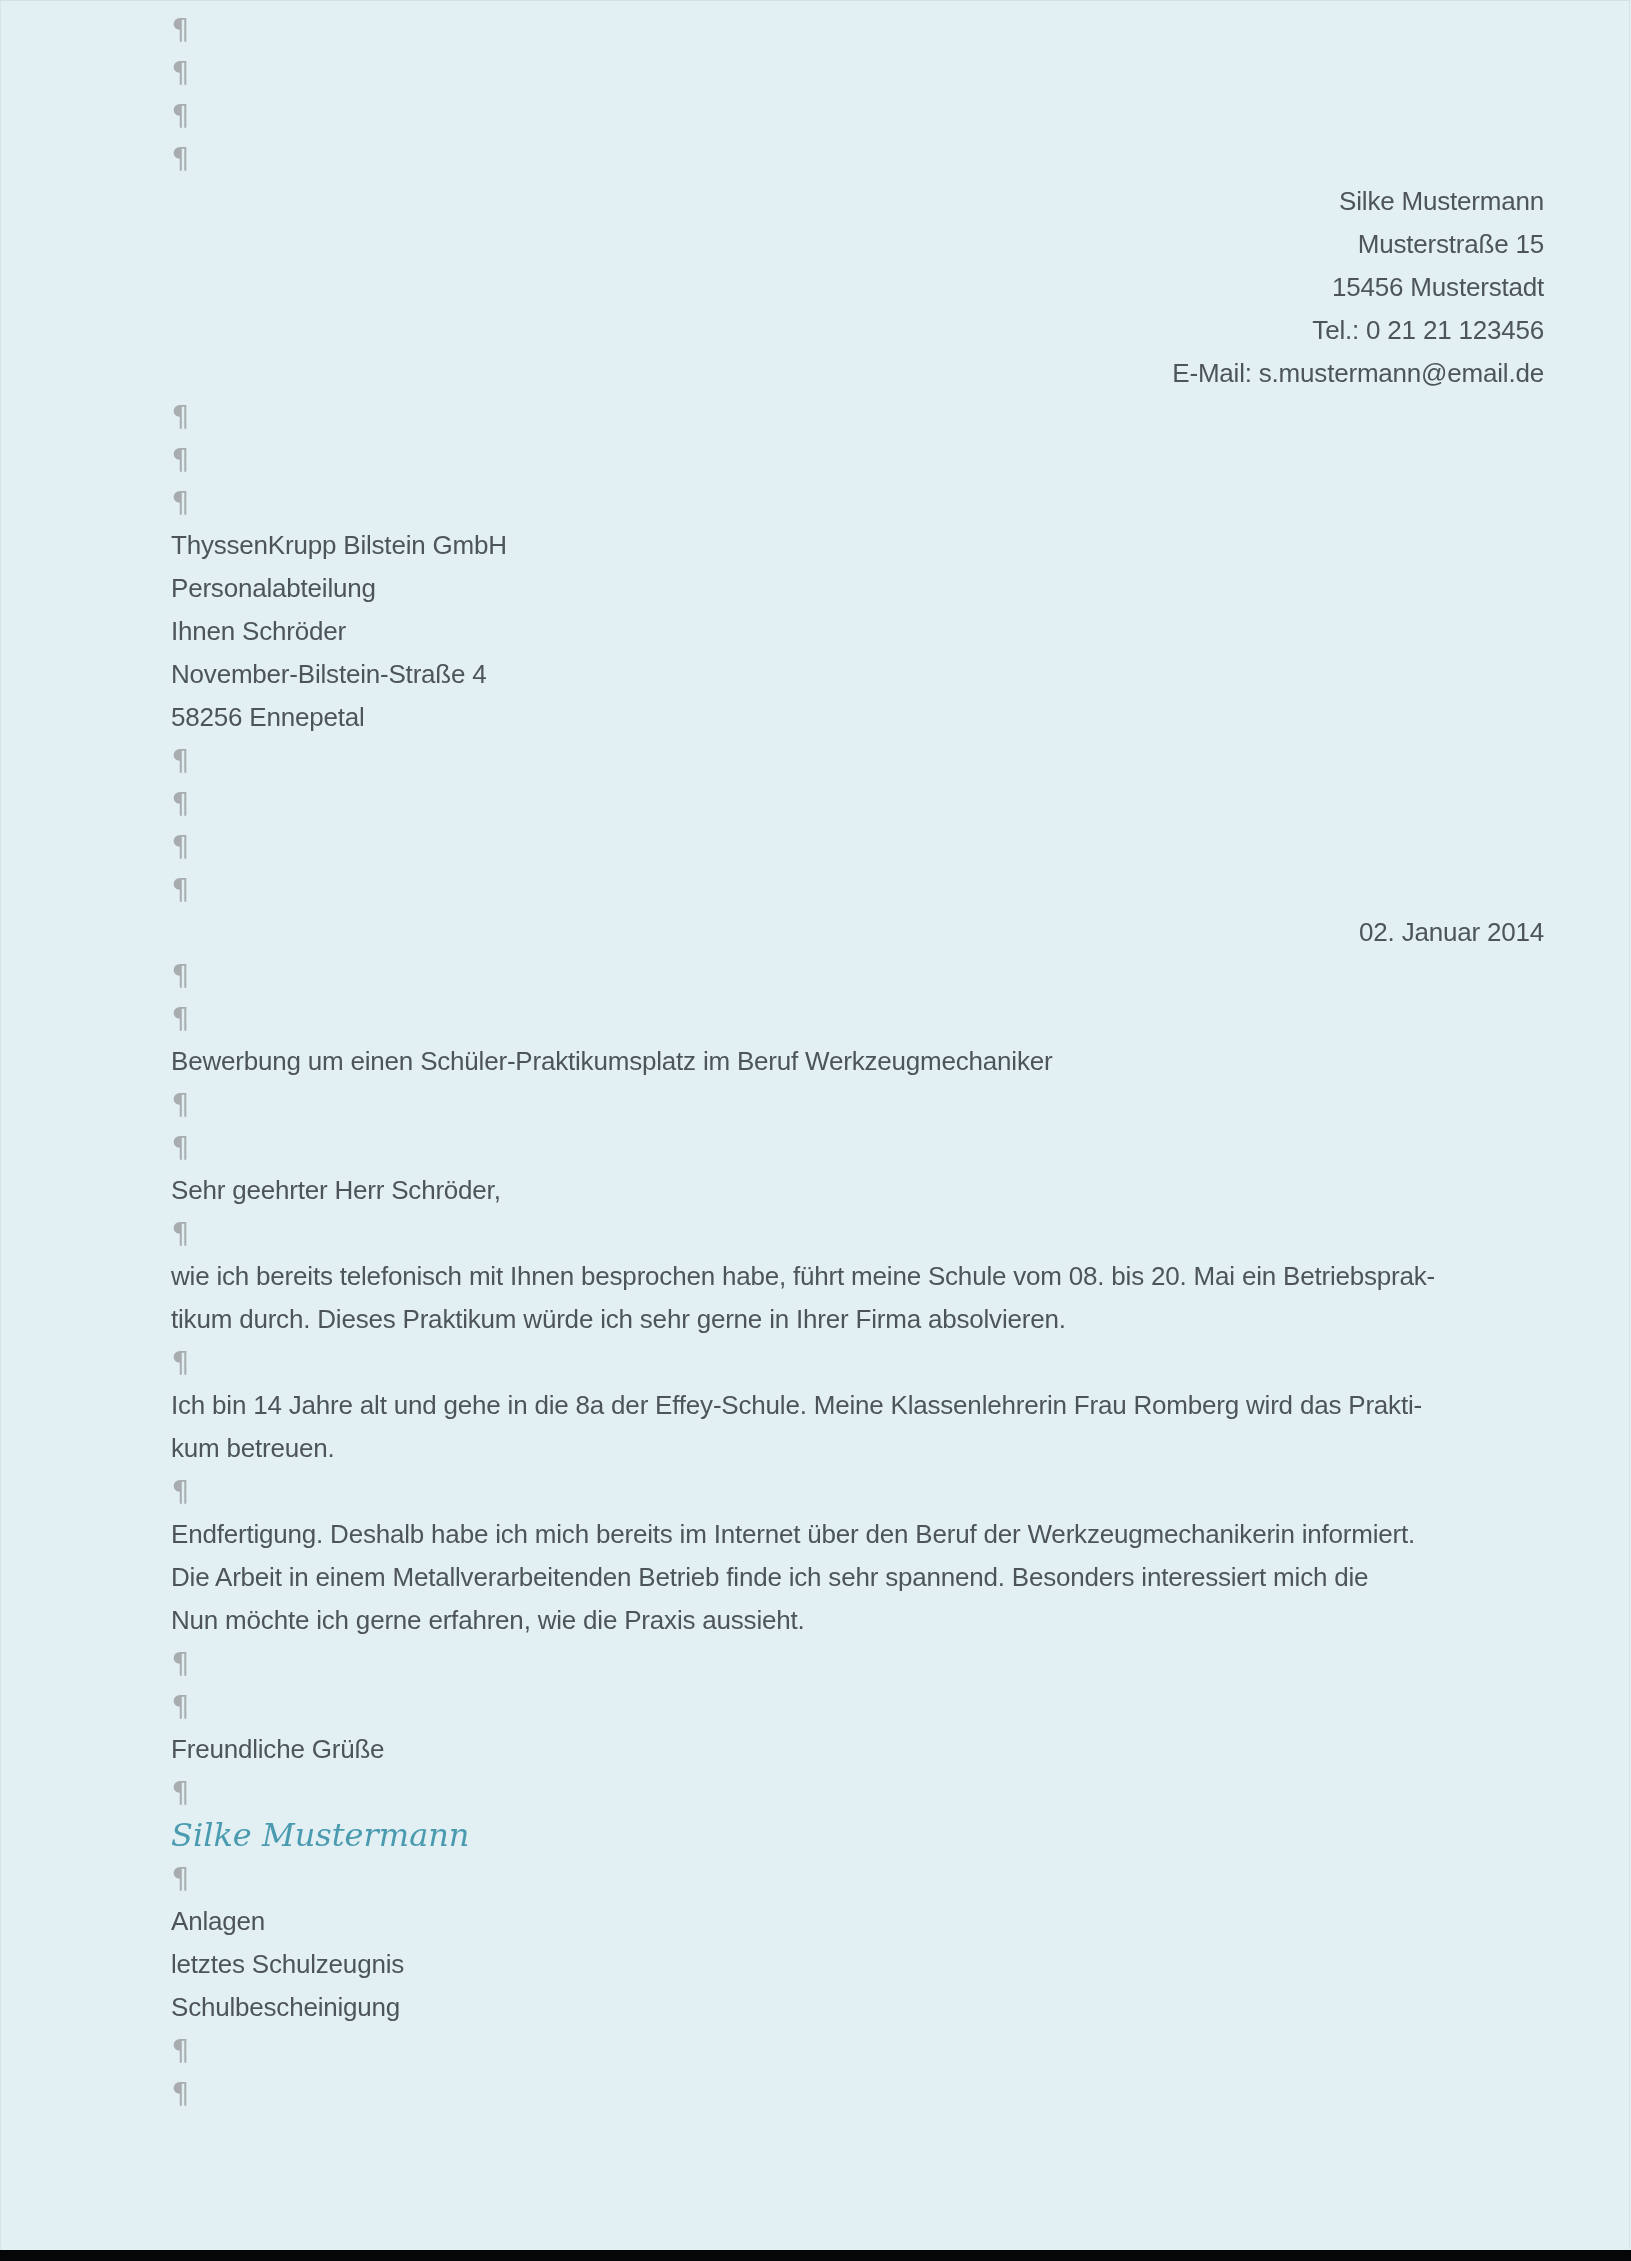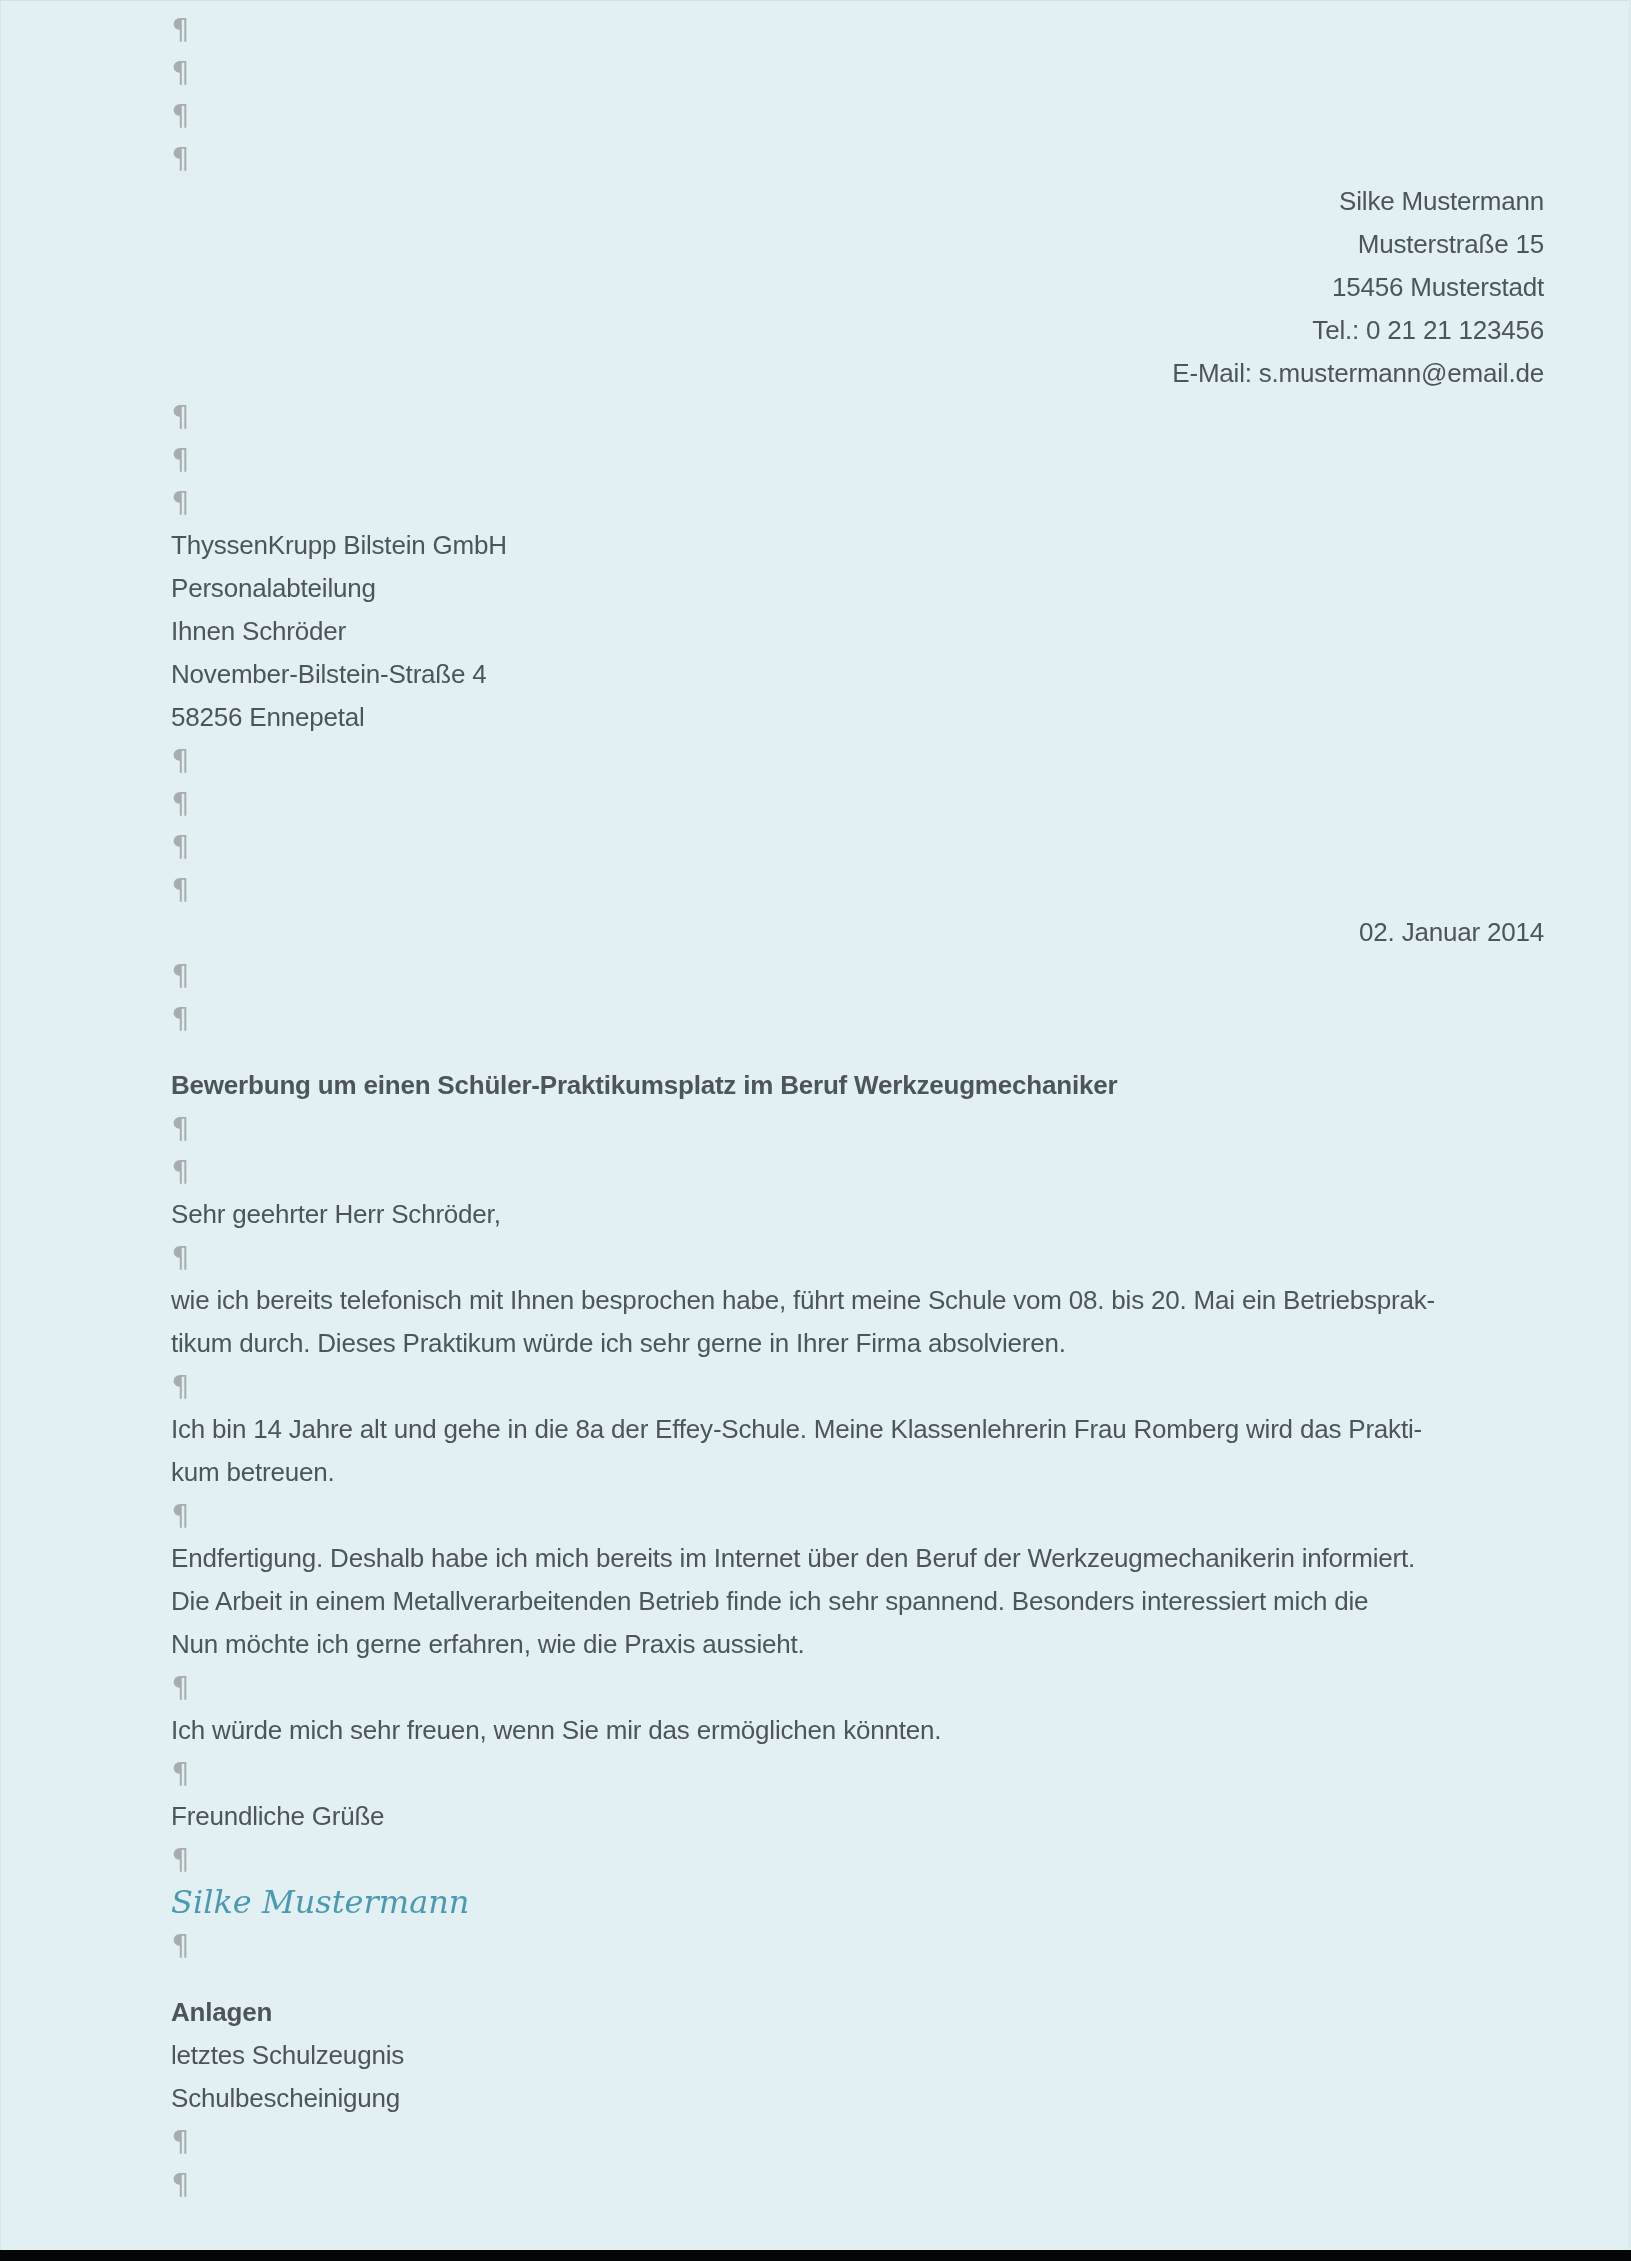--- a/index.html
+++ b/index.html
@@ -30,21 +30,21 @@
       width: 1373px;
     }
     .line {
       height: 43px;
       line-height: 43px;
       font-size: 26px;
       white-space: nowrap;
       letter-spacing: -0.2px;
     }
     .right { text-align: right; }
-    .bold { font-weight: bold; margin-top: 24px; }
+    .bold { font-weight: normal; }
     .pilcrow {
       color: #a8acae;
       font-size: 28px;
       font-family: "DejaVu Sans", sans-serif;
       padding-left: 0.6px;
     }
     .signature {
       font-family: "DejaVu Serif", serif;
       font-style: italic;
       color: #4a9bb0;
@@ -123,23 +123,20 @@
     <div class="line"><span class="pilcrow">¶</span></div>
 
     <div>
       <div class="line">Endfertigung. Deshalb habe ich mich bereits im Internet über den Beruf der Werkzeugmechanikerin informiert.</div>
       <div class="line">Die Arbeit in einem Metallverarbeitenden Betrieb finde ich sehr spannend. Besonders interessiert mich die</div>
       <div class="line">Nun möchte ich gerne erfahren, wie die Praxis aussieht.</div>
     </div>
 
     <div class="line"><span class="pilcrow">¶</span></div>
 
-    <div>
-      <div class="line">Ich würde mich sehr freuen, wenn Sie mir das ermöglichen könnten.</div>
-    </div>
 
     <div class="line"><span class="pilcrow">¶</span></div>
 
     <div class="line">Freundliche Grüße</div>
 
     <div class="line"><span class="pilcrow">¶</span></div>
 
     <div class="line signature">Silke Mustermann</div>
 
     <div class="line"><span class="pilcrow">¶</span></div>

